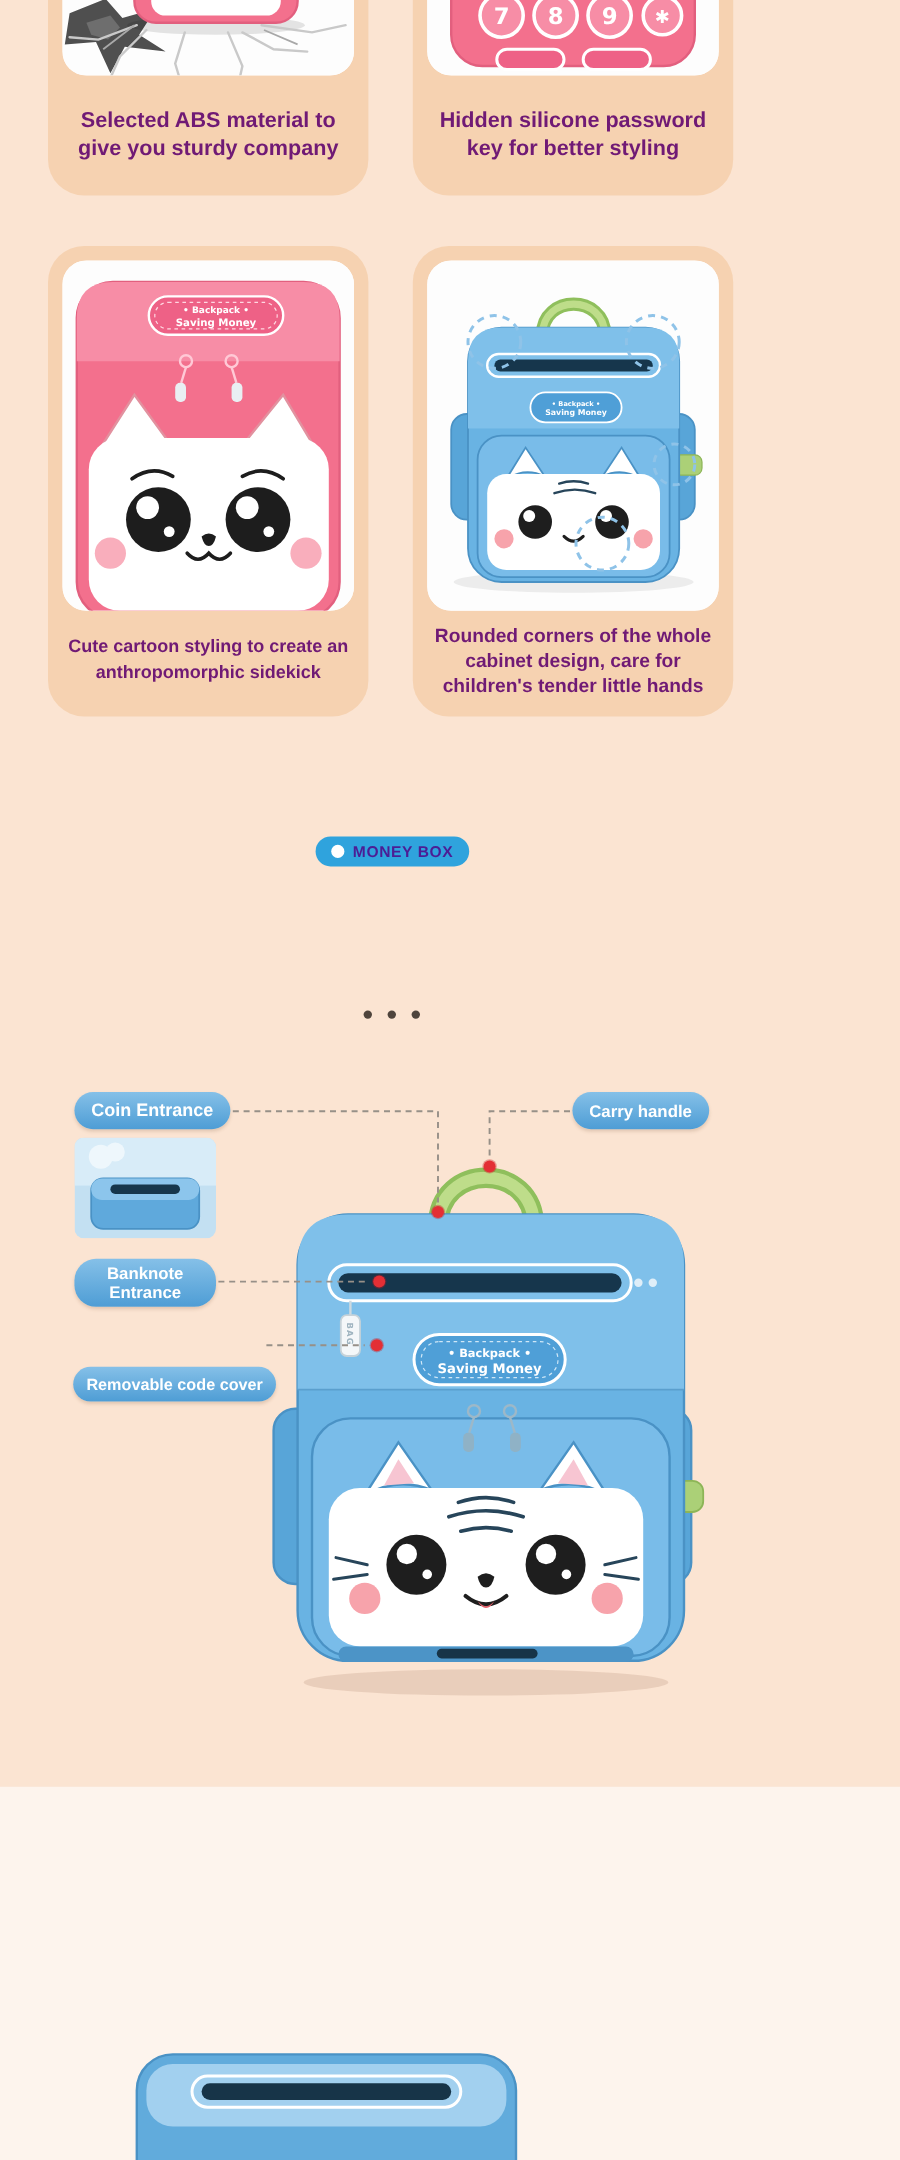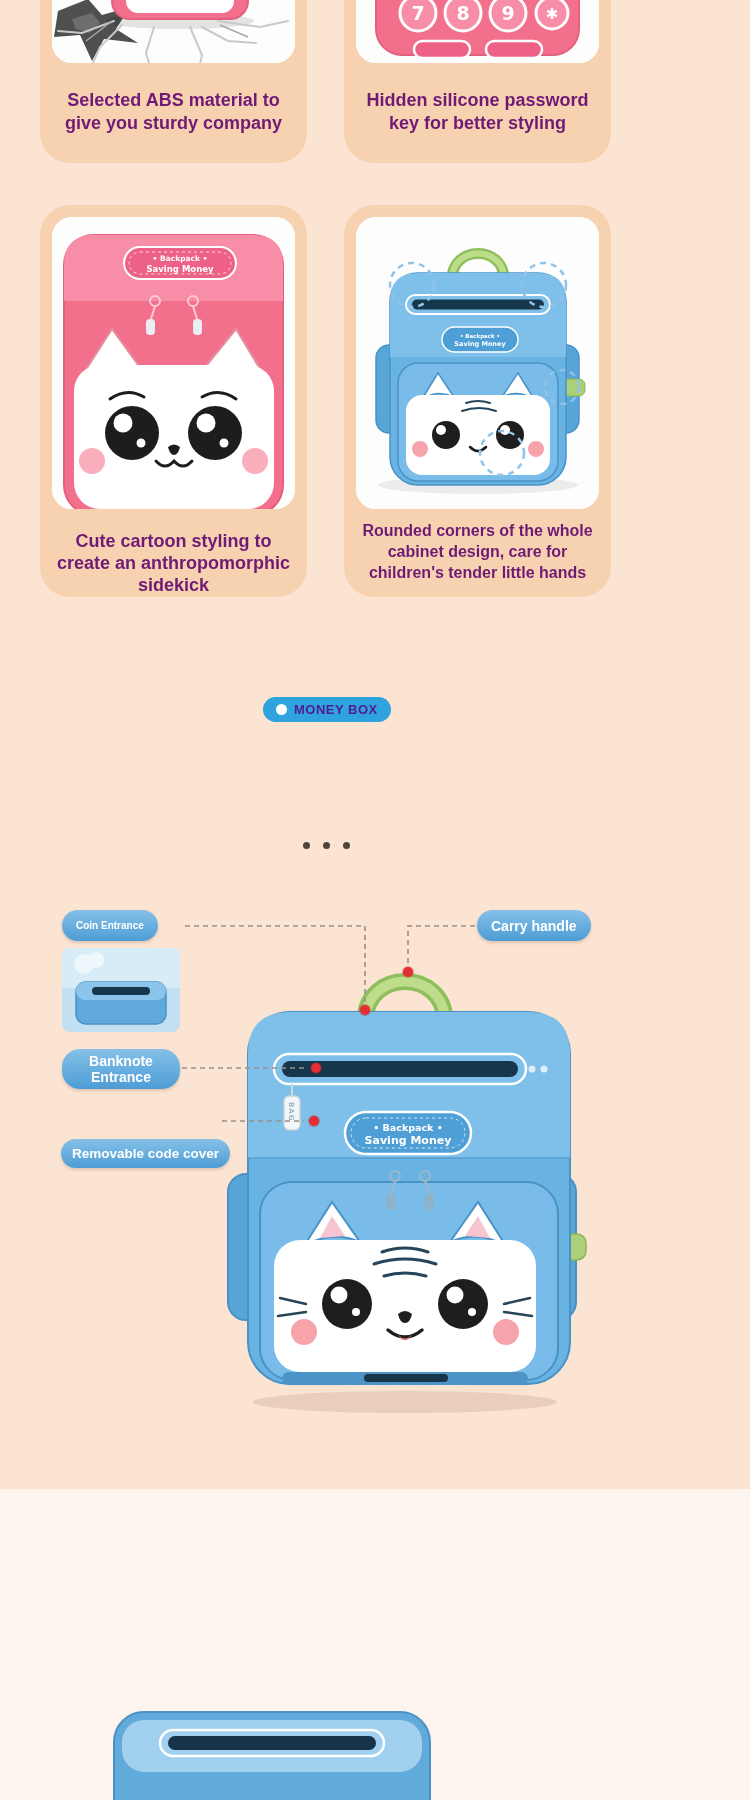--- a/index.html
+++ b/index.html
@@ -107,21 +107,21 @@
         <circle cx="71" cy="206" r="9.5" fill="#ffffff"></circle>
         <circle cx="89" cy="226" r="4.5" fill="#ffffff"></circle>
         <circle cx="154" cy="206" r="9.5" fill="#ffffff"></circle>
         <circle cx="172" cy="226" r="4.5" fill="#ffffff"></circle>
         <path d="M116 230 q6 -5 12 0 q-2 8 -6 8 q-4 0 -6 -8 Z" fill="#1d1d1d"></path>
         <path d="M104 244 q9 10 18 0 q9 10 18 0" stroke="#1d1d1d" stroke-width="3" fill="none" stroke-linecap="round"></path>
         <circle cx="40" cy="244" r="13" fill="#f9aebc"></circle>
         <circle cx="203" cy="244" r="13" fill="#f9aebc"></circle>
       </svg>
     </div>
-    <div class="card-caption" style="top:316px;height:84px;font-size:18px;line-height:22px;">Cute cartoon styling to create an anthropomorphic sidekick</div>
+    <div class="card-caption" style="top:303px;height:84px;font-size:15px;line-height:22px;">Cute cartoon styling to create an anthropomorphic sidekick</div>
   </div>
 
   <div class="card" style="left:344px;top:205px;height:392px;">
     <div class="card-img" style="height:292px;">
       <svg viewBox="0 0 243 292">
         <rect width="243" height="292" fill="#fdfdfd"></rect>
         <ellipse cx="122" cy="268" rx="100" ry="9" fill="#ececec"></ellipse>
         <path d="M96 62 C96 28 148 28 148 62" fill="none" stroke="#8fbf5c" stroke-width="11" stroke-linecap="round"></path>
         <path d="M96 62 C96 28 148 28 148 62" fill="none" stroke="#bedd8a" stroke-width="6" stroke-linecap="round"></path>
         <rect x="20" y="128" width="30" height="88" rx="13" fill="#58a5d8" stroke="#4a92c5" stroke-width="1.5"></rect>
@@ -225,21 +225,21 @@
     <path d="M475 26 L408 26 L408 64" fill="none" stroke="#979088" stroke-width="1.6" stroke-dasharray="5 4"></path>
     <path d="M182 168 L306 168" fill="none" stroke="#979088" stroke-width="1.6" stroke-dasharray="5 4"></path>
     <path d="M222 221 L304 221" fill="none" stroke="#979088" stroke-width="1.6" stroke-dasharray="5 4"></path>
   </svg>
 
   <div class="dot-red" style="left:360px;top:1005px;"></div>
   <div class="dot-red" style="left:403px;top:967px;"></div>
   <div class="dot-red" style="left:311px;top:1063px;"></div>
   <div class="dot-red" style="left:309px;top:1116px;"></div>
 
-  <div class="pill" style="left:62px;top:910px;height:31px;padding:0 14px;font-size:10px;">Coin Entrance</div>
+  <div class="pill" style="left:62px;top:910px;height:31px;padding:0 14px;font-size:15px;">Coin Entrance</div>
   <div class="pill" style="left:477px;top:910px;height:31px;padding:0 14px;font-size:14px;">Carry handle</div>
   <div class="pill" style="left:62px;top:1049px;width:100px;height:36px;padding:2px 9px;font-size:14px;line-height:16px;">Banknote Entrance</div>
   <div class="pill" style="left:61px;top:1105px;height:29px;padding:0 11px;font-size:13.5px;margin-top:34px;">Removable code cover</div>
 
   <div class="inset">
     <svg viewBox="0 0 118 84" width="118" height="84">
       <rect width="118" height="84" fill="#c3e0f2"></rect>
       <rect width="118" height="40" fill="#d8ecf8"></rect>
       <circle cx="22" cy="16" r="10" fill="#eef7fc"></circle>
       <circle cx="34" cy="12" r="8" fill="#eef7fc"></circle>

